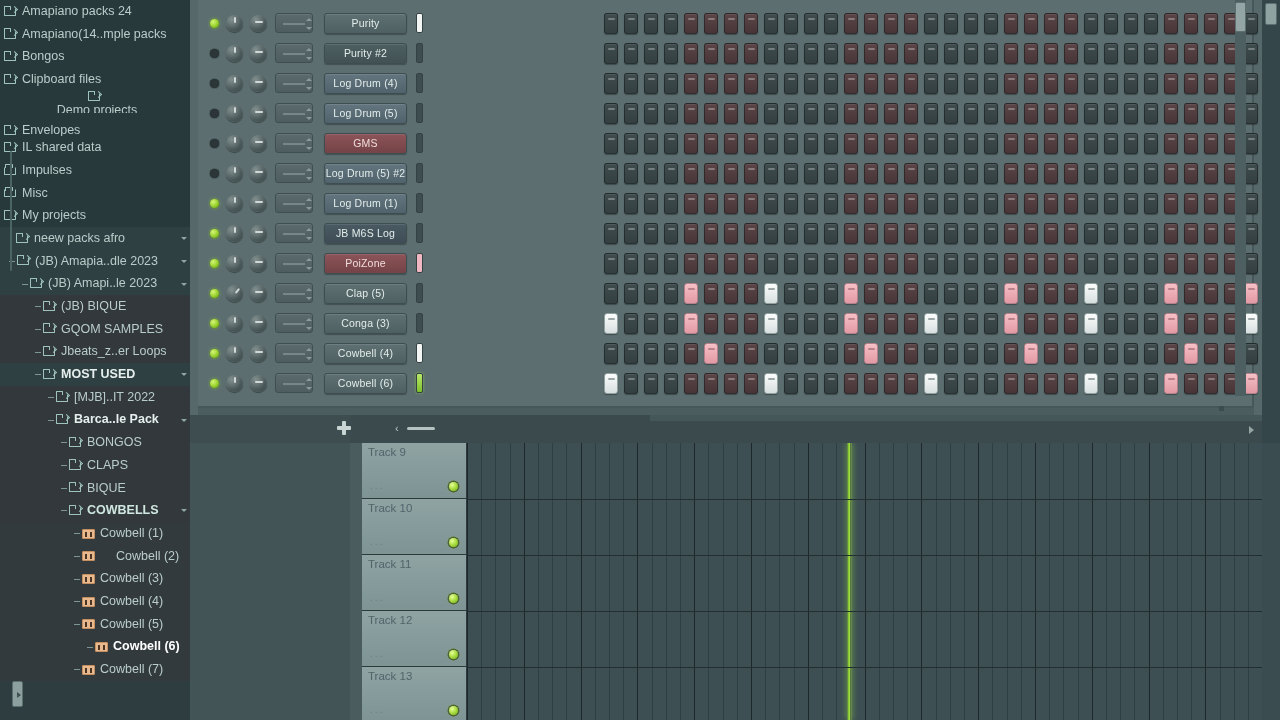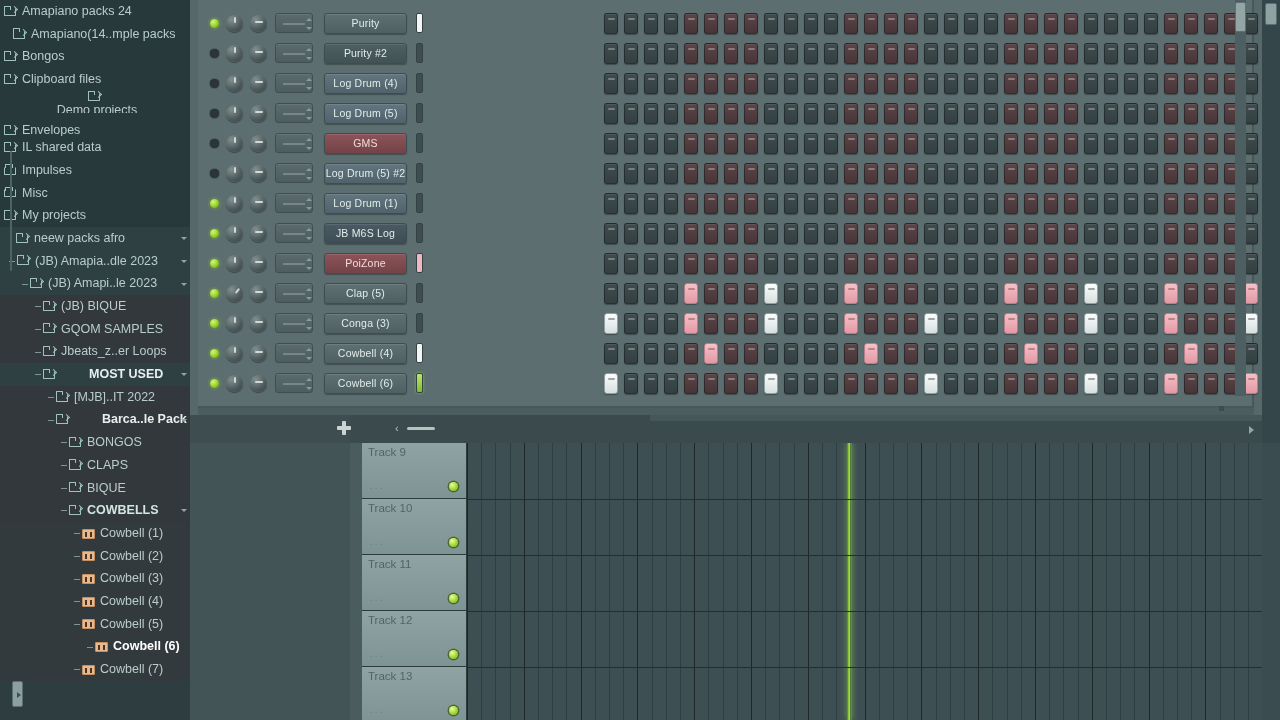--- a/index.html
+++ b/index.html
@@ -72,21 +72,21 @@
     content: ""; position: absolute; left: 2px; top: 2px;
     width: 2px; height: 5px; background: #4a3525;
   }
   .file-ico i::after {
     content: ""; position: absolute; right: 2px; top: 2px;
     width: 2px; height: 5px; background: #4a3525;
   }
   .tree-label { line-height: 1; }
   .tree-row.highlight-y .tree-label { color: #c9d98d; }
   .tree-row.selected .tree-label { color: #ffffff; font-weight: bold; }
-  .tree-row.bold .tree-label { color: #e6efed; font-weight: bold; margin-left: 28px; }
+  .tree-row.bold .tree-label { color: #e6efed; font-weight: bold; }
   .tree-row.teal .tree-label { color: #cfe7df; font-weight: bold; }
   .dash {
     position: absolute; left: 0; top: 50%;
     width: 6px; height: 1px; background: #7e9693;
   }
   .caret {
     position: absolute; right: 3px; top: 50%; margin-top: -1px;
     width: 0; height: 0;
     border-left: 3.5px solid transparent;
     border-right: 3.5px solid transparent;
@@ -368,21 +368,21 @@
 
   <div id="browser">
     <div id="browser-bg-lower"></div>
     <div id="browser-tree">
         <div class="tree-row shade0" style="padding-left: 4px;">
           <span class="folder-ico">
             <i></i>
           </span>
           <span class="tree-label">Amapiano packs 24</span>
         </div>
-        <div class="tree-row shade0" style="padding-left: 13px;">
+        <div class="tree-row shade0" style="padding-left: 4px;">
           <span class="folder-ico">
             <i></i>
           </span>
           <span class="tree-label">Amapiano(14..mple packs</span>
         </div>
         <div class="tree-row shade0" style="padding-left: 4px;">
           <span class="folder-ico">
             <i></i>
           </span>
           <span class="tree-label">Bongos</span>
@@ -525,21 +525,21 @@
           <span class="tree-label">COWBELLS</span>
           <span class="caret"></span>
         </div>
         <div class="tree-row shade3" style="padding-left: 82px;">
           <span class="dash" style="left: 74px;"></span>
           <span class="file-ico">
             <i></i>
           </span>
           <span class="tree-label">Cowbell (1)</span>
         </div>
-        <div class="tree-row shade3" style="padding-left: 82px;">
+        <div class="tree-row shade3" style="padding-left: 82px; gap: 16px;">
           <span class="dash" style="left: 74px;"></span>
           <span class="file-ico">
             <i></i>
           </span>
           <span class="tree-label">Cowbell (2)</span>
         </div>
         <div class="tree-row shade3" style="padding-left: 82px;">
           <span class="dash" style="left: 74px;"></span>
           <span class="file-ico">
             <i></i>

